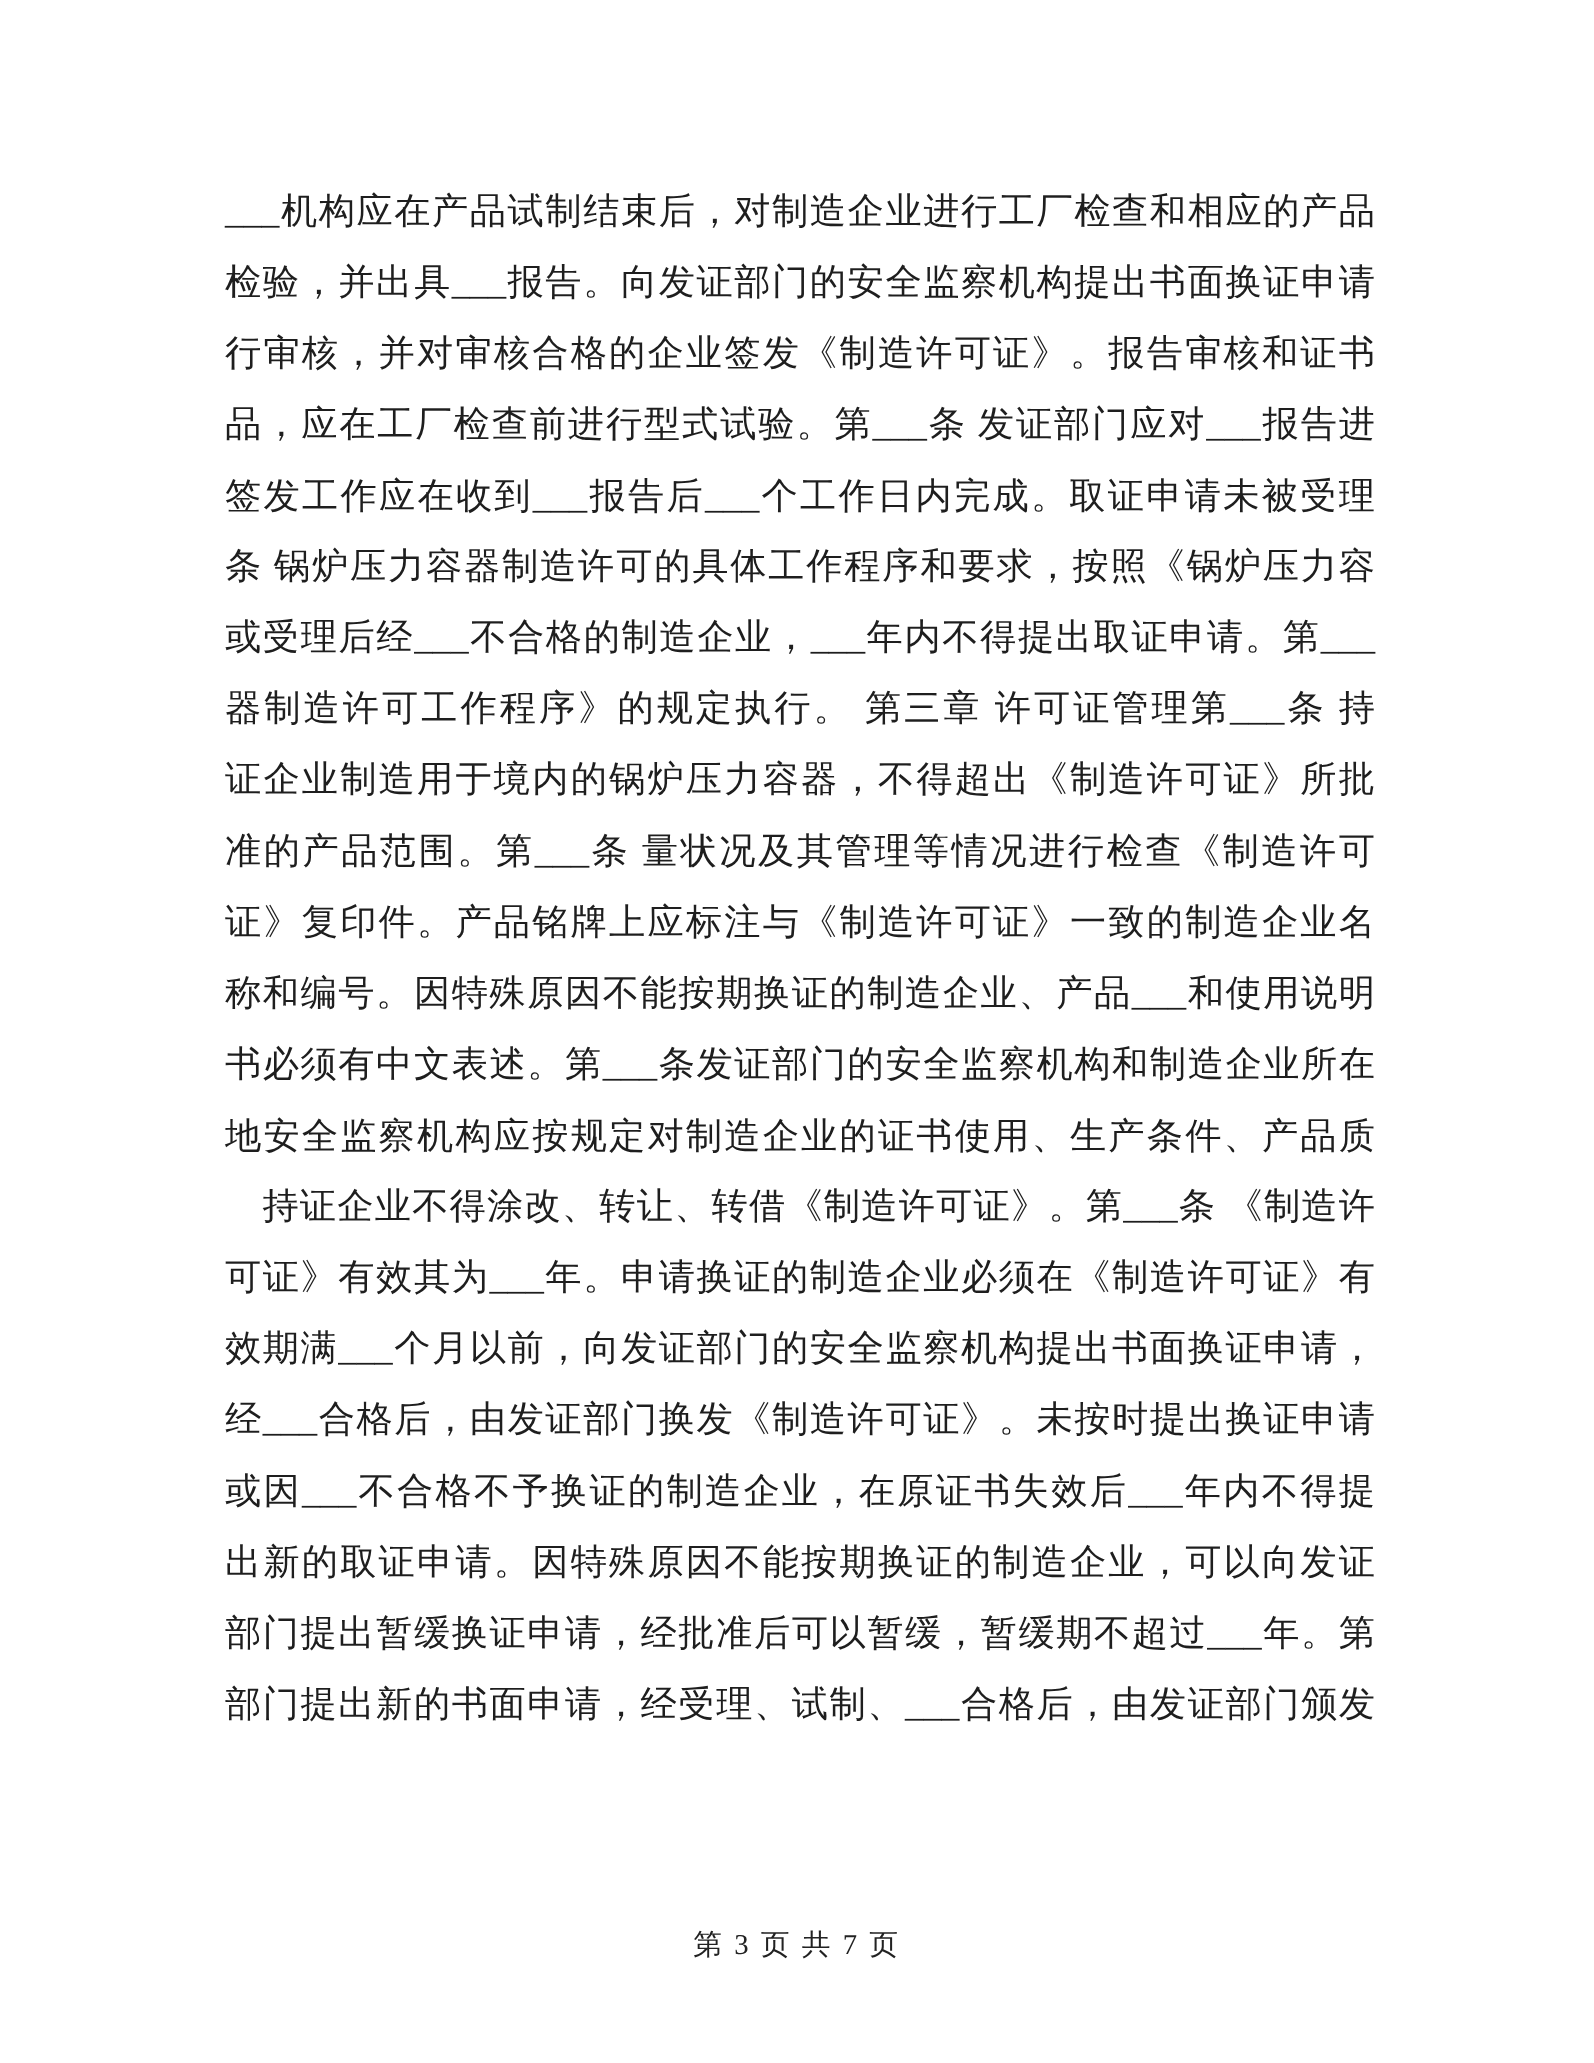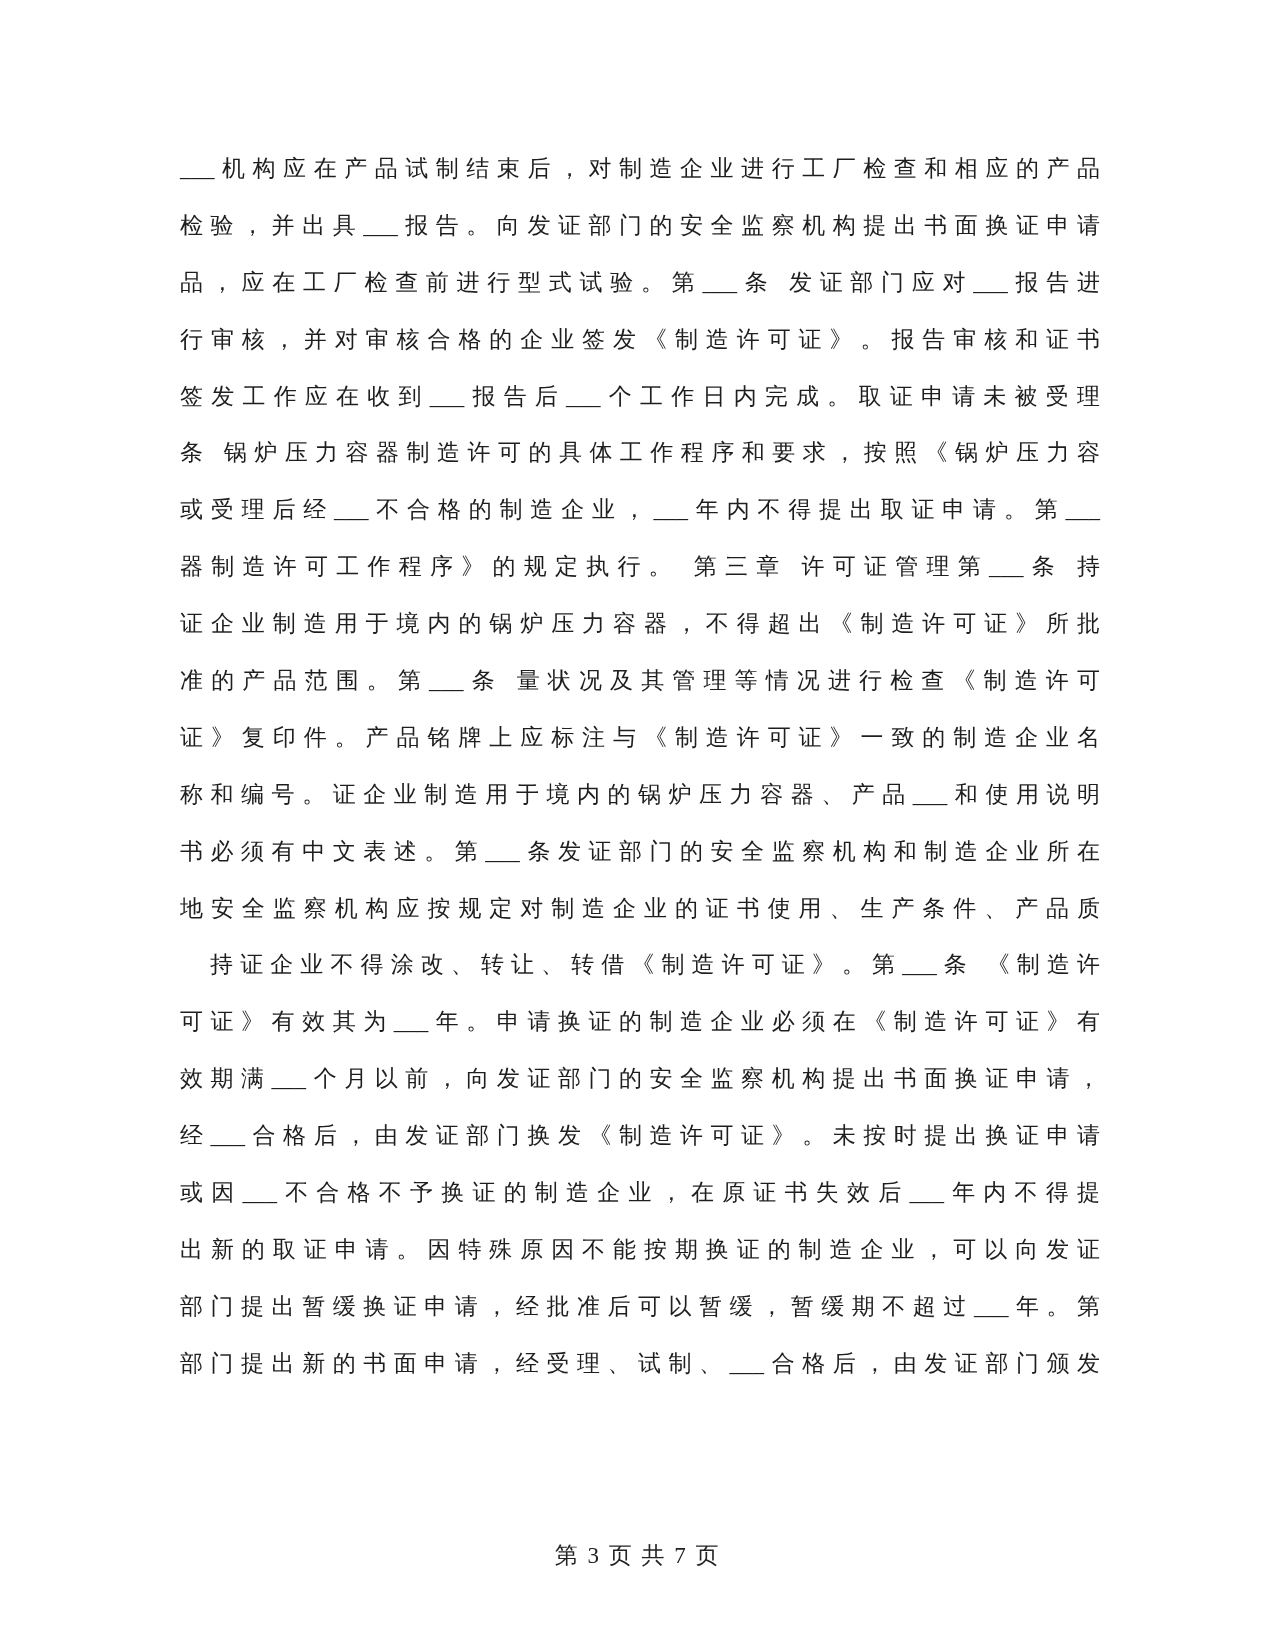--- a/index.html
+++ b/index.html
@@ -20,21 +20,21 @@
     background: #ffffff;
     overflow: hidden;
   }
   .content {
     position: absolute;
     left: 180px;
     top: 141px;
     width: 920px;
   }
   .doc-line {
-    font-size: 23px;
+    font-size: 29px;
     line-height: 56.9px;
     height: 56.9px;
     text-align: justify;
     text-align-last: justify;
     text-justify: inter-character;
     color: #1e1e1e;
   }
   .footer {
     position: absolute;
     left: 0;
@@ -46,30 +46,30 @@
     letter-spacing: 2px;
   }
 </style>
 </head>
 <body>
 
 <div class="page">
   <div class="content">
       <div class="doc-line">___机构应在产品试制结束后，对制造企业进行工厂检查和相应的产品</div>
       <div class="doc-line">检验，并出具___报告。向发证部门的安全监察机构提出书面换证申请</div>
+      <div class="doc-line">行审核，并对审核合格的企业签发《制造许可证》。报告审核和证书</div>
       <div class="doc-line">品，应在工厂检查前进行型式试验。第___条 发证部门应对___报告进</div>
-      <div class="doc-line">行审核，并对审核合格的企业签发《制造许可证》。报告审核和证书</div>
       <div class="doc-line">签发工作应在收到___报告后___个工作日内完成。取证申请未被受理</div>
       <div class="doc-line">条 锅炉压力容器制造许可的具体工作程序和要求，按照《锅炉压力容</div>
       <div class="doc-line">或受理后经___不合格的制造企业，___年内不得提出取证申请。第___</div>
       <div class="doc-line">器制造许可工作程序》的规定执行。 第三章 许可证管理第___条 持</div>
       <div class="doc-line">证企业制造用于境内的锅炉压力容器，不得超出《制造许可证》所批</div>
       <div class="doc-line">准的产品范围。第___条 量状况及其管理等情况进行检查《制造许可</div>
       <div class="doc-line">证》复印件。产品铭牌上应标注与《制造许可证》一致的制造企业名</div>
-      <div class="doc-line">称和编号。证企业制造用于境内的锅炉压力容器、产品___和使用说明</div>
+      <div class="doc-line">称和编号。因特殊原因不能按期换证的制造企业、产品___和使用说明</div>
       <div class="doc-line">书必须有中文表述。第___条发证部门的安全监察机构和制造企业所在</div>
       <div class="doc-line">地安全监察机构应按规定对制造企业的证书使用、生产条件、产品质</div>
       <div class="doc-line">　持证企业不得涂改、转让、转借《制造许可证》。第___条 《制造许</div>
       <div class="doc-line">可证》有效其为___年。申请换证的制造企业必须在《制造许可证》有</div>
       <div class="doc-line">效期满___个月以前，向发证部门的安全监察机构提出书面换证申请，</div>
       <div class="doc-line">经___合格后，由发证部门换发《制造许可证》。未按时提出换证申请</div>
       <div class="doc-line">或因___不合格不予换证的制造企业，在原证书失效后___年内不得提</div>
       <div class="doc-line">出新的取证申请。因特殊原因不能按期换证的制造企业，可以向发证</div>
       <div class="doc-line">部门提出暂缓换证申请，经批准后可以暂缓，暂缓期不超过___年。第</div>
       <div class="doc-line">部门提出新的书面申请，经受理、试制、___合格后，由发证部门颁发</div>

